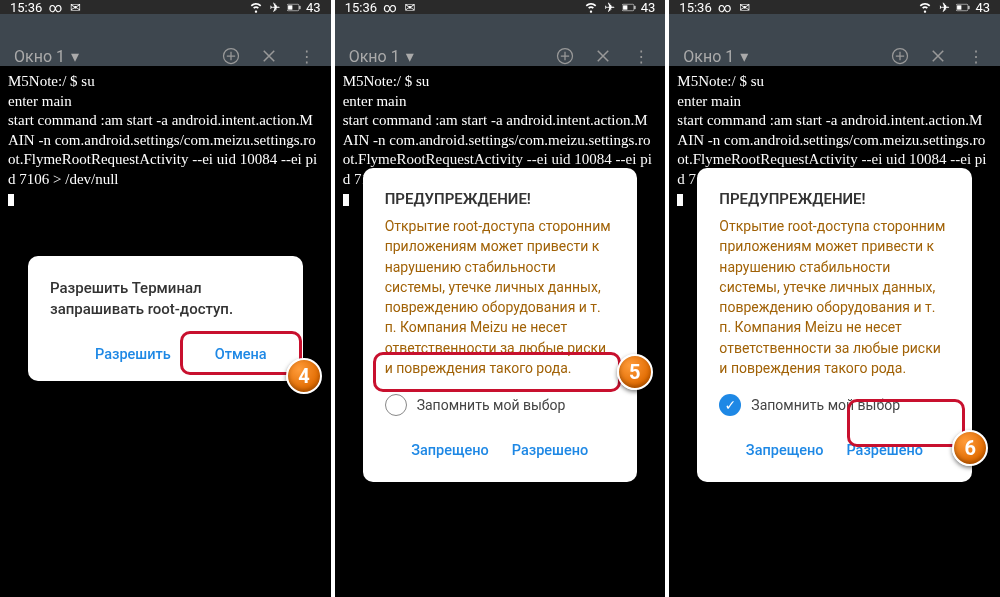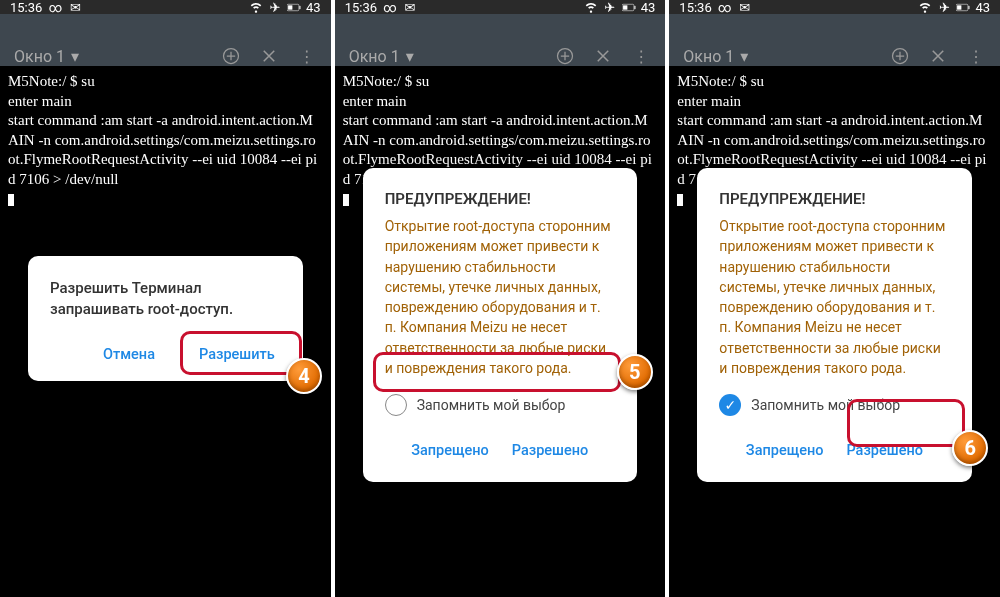--- a/index.html
+++ b/index.html
@@ -153,22 +153,22 @@
     <span class="toolbar-icon">⋮</span>
   </div>
   <div class="terminal"><span>M5Note:/ $ su
 enter main
 start command :am start -a android.intent.action.MAIN -n com.android.settings/com.meizu.settings.root.FlymeRootRequestActivity --ei uid 10084 --ei pid 7106 &gt; /dev/null</span>
 <span class="cursor"></span></div>
 
   <div class="dialog dialog-small">
     <div class="dlg-body" style="color:#333;font-weight:500;font-size:15px;line-height:1.4">Разрешить Терминал запрашивать root-доступ.</div>
     <div class="dlg-actions right">
+      <div class="dlg-btn narrow">Разрешить</div>
       <div class="dlg-btn narrow">Отмена</div>
-      <div class="dlg-btn narrow">Разрешить</div>
     </div>
   </div>
   <div class="highlight" style="left:180px;top:331px;width:122px;height:44px"></div>
   <div class="badge" style="left:286px;top:358px">
       <span>4</span>
     </div>
 </div>
 
 <div class="phone">
   <div class="statusbar">

